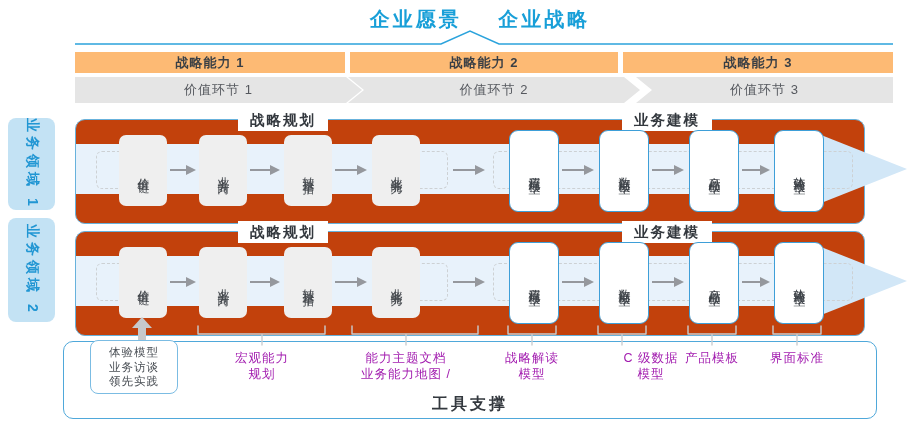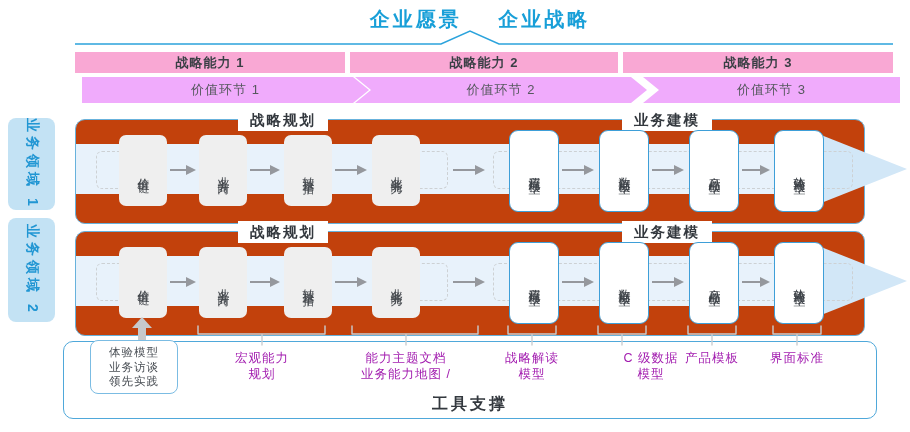--- a/index.html
+++ b/index.html
@@ -6,26 +6,26 @@
   .canvas{position:relative;width:910px;height:432px;background:#fff;
     font-family:"Liberation Sans","DejaVu Sans",sans-serif;overflow:hidden;}
 
   
   .title{position:absolute;top:6px;left:25px;width:910px;text-align:center;
     font-size:20px;font-weight:bold;color:#189FD8;letter-spacing:3px;}
   .title span{margin:0 14px;}
   .svg-layer{position:absolute;top:0;left:0;pointer-events:none;}
 
   
-  .capbar{position:absolute;top:52px;height:21px;background:#f9a8d4;
+  .capbar{position:absolute;top:52px;height:21px;background:#fdba74;
     display:flex;align-items:center;justify-content:center;
     font-size:13px;font-weight:bold;color:#3A3F45;letter-spacing:1px;}
   
-  .chev{position:absolute;top:77px;height:26px;background:#f0abfc;color:#55585E;
-    font-size:13px;display:flex;align-items:center;justify-content:center;letter-spacing:1px;margin-left:7px;}
+  .chev{position:absolute;top:77px;height:26px;background:#e5e5e5;color:#55585E;
+    font-size:13px;display:flex;align-items:center;justify-content:center;letter-spacing:1px;}
   .chev-1{left:75px;width:287px;
     clip-path:polygon(0 0,calc(100% - 16px) 0,100% 50%,calc(100% - 16px) 100%,0 100%);}
   .chev-2{left:348px;width:292px;
     clip-path:polygon(0 0,calc(100% - 16px) 0,100% 50%,calc(100% - 16px) 100%,0 100%,16px 50%);}
   .chev-3{left:636px;width:257px;
     clip-path:polygon(0 0,100% 0,100% 100%,0 100%,16px 50%);}
 
   
   .sidebar{position:absolute;left:8px;width:47px;background:#C3E2F4;border-radius:8px;
     color:#2196D3;font-weight:bold;font-size:14px;letter-spacing:4px;

